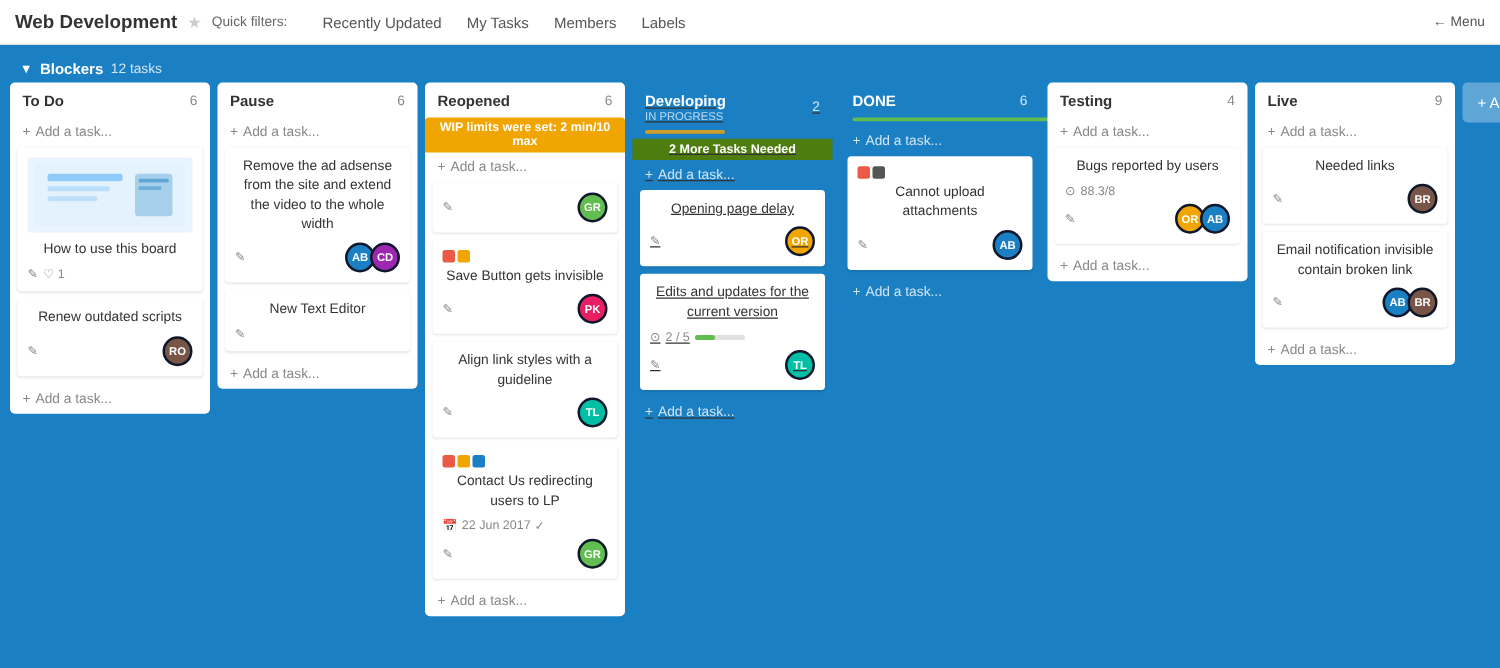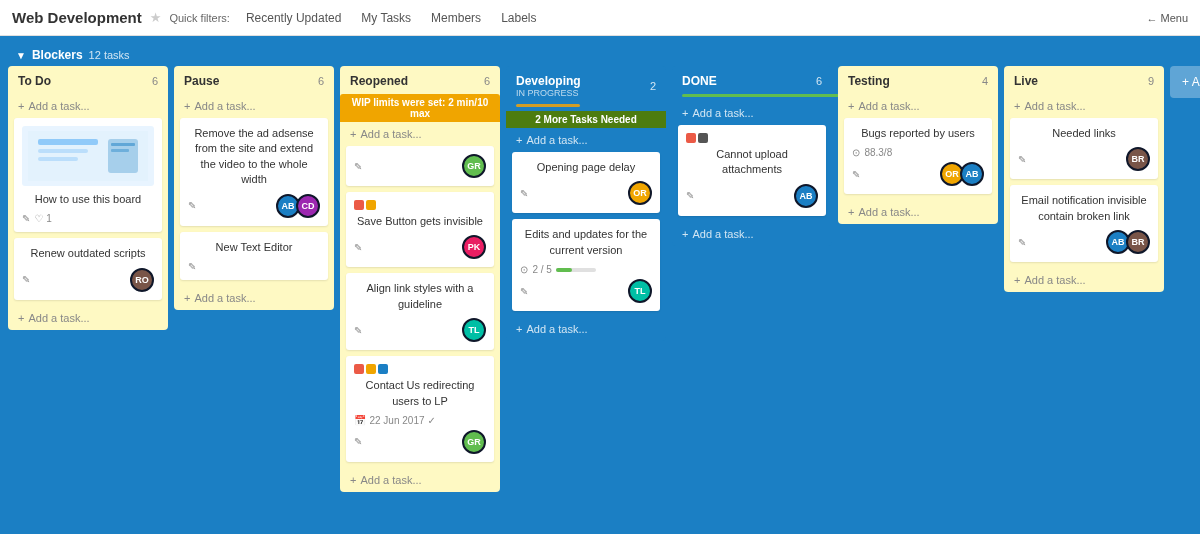--- a/index.html
+++ b/index.html
@@ -12,21 +12,21 @@
       padding: 0 12px;
       height: 36px;
       display: flex;
       align-items: center;
       justify-content: space-between;
     }
     .header-left { display: flex; align-items: center; gap: 8px; }
     .board-title { font-size: 15px; font-weight: 700; color: #333; }
     .star-icon { color: #ccc; font-size: 13px; cursor: pointer; }
     .quick-filters { display: flex; align-items: center; gap: 2px; font-size: 11px; color: #666; }
-    .quick-filters span { margin-right: 2px; }
+    .quick-filters span { margin-right: 14px; }
     .filter-item { cursor: pointer; padding: 2px 6px; border-radius: 3px; color: #555; }
     .header-right { display: flex; align-items: center; gap: 8px; font-size: 11px; color: #555; }
     .menu-btn { cursor: pointer; }
 
     
     .board-wrapper { padding: 8px 8px 0 8px; overflow-x: auto; }
 
     
     .section { margin-bottom: 4px; }
     .section-header {
@@ -36,21 +36,21 @@
       cursor: pointer;
     }
     .section-toggle { color: #fff; font-size: 10px; margin-right: 6px; }
     .section-title { font-size: 12px; font-weight: 600; color: #fff; margin-right: 6px; }
     .section-count { font-size: 11px; color: rgba(255,255,255,0.8); }
 
     .columns-row { display: flex; gap: 6px; align-items: flex-start; }
 
     
     .column {
-      background: #fef9c3;
+      background: #ffffff;
       border-radius: 4px;
       min-width: 160px;
       width: 160px;
       flex-shrink: 0;
       display: flex;
       flex-direction: column;
     }
     .column-header {
       padding: 8px 10px 6px;
       display: flex;
@@ -138,21 +138,21 @@
 
     .card-date { font-size: 10px; color: #888; display: flex; align-items: center; gap: 3px; }
 
     
     .card-progress { display: flex; align-items: center; gap: 4px; font-size: 10px; color: #888; }
     .progress-track { height: 4px; background: #e0e0e0; border-radius: 2px; width: 40px; }
     .progress-fill { height: 100%; background: #61bd4f; border-radius: 2px; }
 
     
     .col-developing .column-cards { }
-    .col-developing { background: #1b7fc4 !important; }
+    .col-developing { background: #1b7fc4 !important; text-decoration: underline; }
     .col-developing .column-title { color: #fff; }
     .col-developing .column-count { color: rgba(255,255,255,0.8); }
     .col-developing .add-task-btn { color: rgba(255,255,255,0.8); }
 
     
     .col-done { background: #1b7fc4 !important; }
     .col-done .column-title { color: #fff; }
     .col-done .column-count { color: rgba(255,255,255,0.8); }
     .col-done .add-task-btn { color: rgba(255,255,255,0.8); }
 

